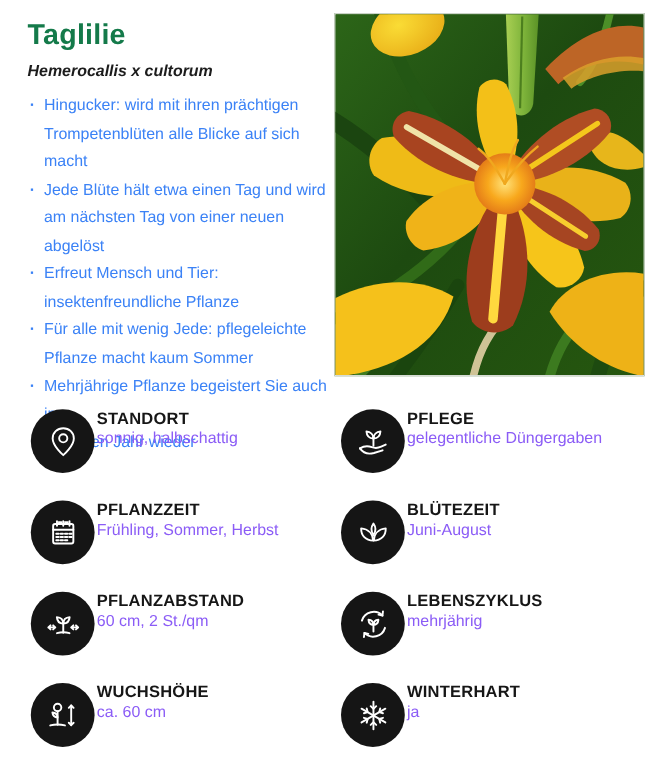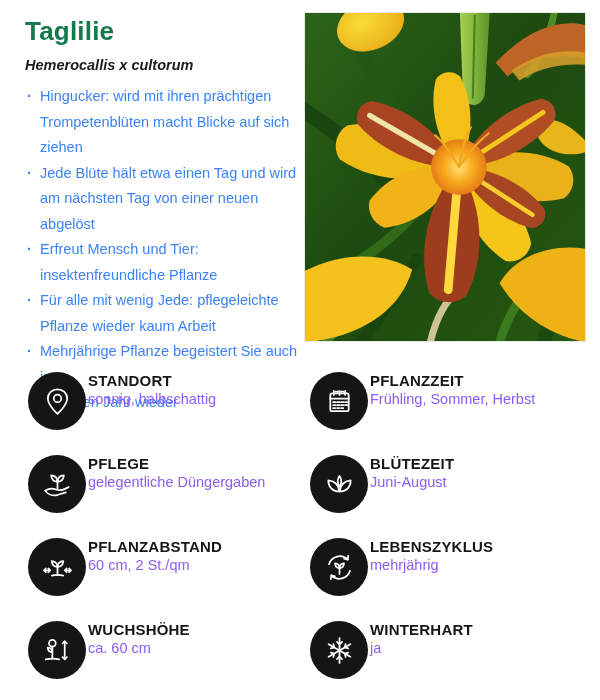--- a/index.html
+++ b/index.html
@@ -69,33 +69,33 @@
 <body>
 
 <div>
 
   <h1 class="page-title">Taglilie</h1>
   <div class="botanical-name">Hemerocallis x cultorum</div>
 
   <ul class="feature-list">
     <li>
       <span class="feature-line">Hingucker: wird mit ihren prächtigen</span>
-      <span class="feature-line">Trompetenblüten macht Blicke auf sich ziehen</span>
+      <span class="feature-line">Trompetenblüten alle Blicke auf sich macht</span>
     </li>
     <li>
       <span class="feature-line">Jede Blüte hält etwa einen Tag und wird</span>
       <span class="feature-line">am nächsten Tag von einer neuen abgelöst</span>
     </li>
     <li>
       <span class="feature-line">Erfreut Mensch und Tier:</span>
       <span class="feature-line">insektenfreundliche Pflanze</span>
     </li>
     <li>
       <span class="feature-line">Für alle mit wenig Jede: pflegeleichte</span>
-      <span class="feature-line">Pflanze wieder kaum Arbeit</span>
+      <span class="feature-line">Pflanze macht kaum Sommer</span>
     </li>
     <li>
       <span class="feature-line">Mehrjährige Pflanze begeistert Sie auch im</span>
       <span class="feature-line">nächsten Jahr wieder</span>
     </li>
   </ul>
 
   <div class="plant-photo">
     <svg viewBox="0 0 282 330" preserveAspectRatio="none">
       <defs>
@@ -204,46 +204,46 @@
       </div>
       <div>
         <div class="attr-label">STANDORT</div>
         <div class="attr-value">sonnig, halbschattig</div>
       </div>
     </div>
 
     <div class="attr-item">
       <div class="icon-circle">
         <svg viewBox="0 0 32 32" class="icon-stroke">
+          <path d="M16 19.5 C16 15.5 16 13.5 16 11.5"></path>
+          <path d="M16 13.5 C12.6 13.3 10.4 11 10.2 7.6 C13.6 7.8 15.9 10.1 16 13.5 Z"></path>
+          <path d="M16 13.5 C19.4 13.3 21.6 11 21.8 7.6 C18.4 7.8 16.1 10.1 16 13.5 Z"></path>
+          <path d="M4.8 21.6 C8 19.6 11.4 19.4 14.6 20.6 C17 21.5 19.8 21.4 22.4 20.2 L26.2 18.4"></path>
+          <path d="M4.8 21.6 C7.4 25.4 12 26.6 16.4 25.4 L23.6 23.2"></path>
+        </svg>
+      </div>
+      <div>
+        <div class="attr-label">PFLEGE</div>
+        <div class="attr-value">gelegentliche Düngergaben</div>
+      </div>
+    </div>
+
+    <div class="attr-item">
+      <div class="icon-circle">
+        <svg viewBox="0 0 32 32" class="icon-stroke">
           <rect x="7.6" y="8.6" width="16.8" height="16.2" rx="1.6"></rect>
           <path d="M10.8 6.2 V10 M16 6.2 V10 M21.2 6.2 V10"></path>
           <path d="M12.2 7 H14.6 M17.4 7 H19.8"></path>
           <path d="M7.6 13.4 H24.4"></path>
           <path d="M10.2 16.6 h2 M13.8 16.6 h2 M17.4 16.6 h2 M21 16.6 h2 M10.2 19.4 h2 M13.8 19.4 h2 M17.4 19.4 h2 M21 19.4 h2 M10.2 22 h2 M13.8 22 h2 M17.4 22 h2"></path>
         </svg>
       </div>
       <div>
         <div class="attr-label">PFLANZZEIT</div>
         <div class="attr-value">Frühling, Sommer, Herbst</div>
-      </div>
-    </div>
-
-    <div class="attr-item">
-      <div class="icon-circle">
-        <svg viewBox="0 0 32 32" class="icon-stroke">
-          <path d="M16 19.5 C16 15.5 16 13.5 16 11.5"></path>
-          <path d="M16 13.5 C12.6 13.3 10.4 11 10.2 7.6 C13.6 7.8 15.9 10.1 16 13.5 Z"></path>
-          <path d="M16 13.5 C19.4 13.3 21.6 11 21.8 7.6 C18.4 7.8 16.1 10.1 16 13.5 Z"></path>
-          <path d="M4.8 21.6 C8 19.6 11.4 19.4 14.6 20.6 C17 21.5 19.8 21.4 22.4 20.2 L26.2 18.4"></path>
-          <path d="M4.8 21.6 C7.4 25.4 12 26.6 16.4 25.4 L23.6 23.2"></path>
-        </svg>
-      </div>
-      <div>
-        <div class="attr-label">PFLEGE</div>
-        <div class="attr-value">gelegentliche Düngergaben</div>
       </div>
     </div>
 
     <div class="attr-item">
       <div class="icon-circle">
         <svg viewBox="0 0 32 32" class="icon-stroke">
           <path d="M16 8.2 C13.9 11.2 13.9 14.8 16 17.8 C18.1 14.8 18.1 11.2 16 8.2 Z"></path>
           <path d="M15.8 22.4 C9.6 22.2 5.6 18.2 5.8 12.2 C11.6 12.8 15.4 16.6 15.8 22.4 Z"></path>
           <path d="M16.2 22.4 C22.4 22.2 26.4 18.2 26.2 12.2 C20.4 12.8 16.6 16.6 16.2 22.4 Z"></path>
         </svg>

